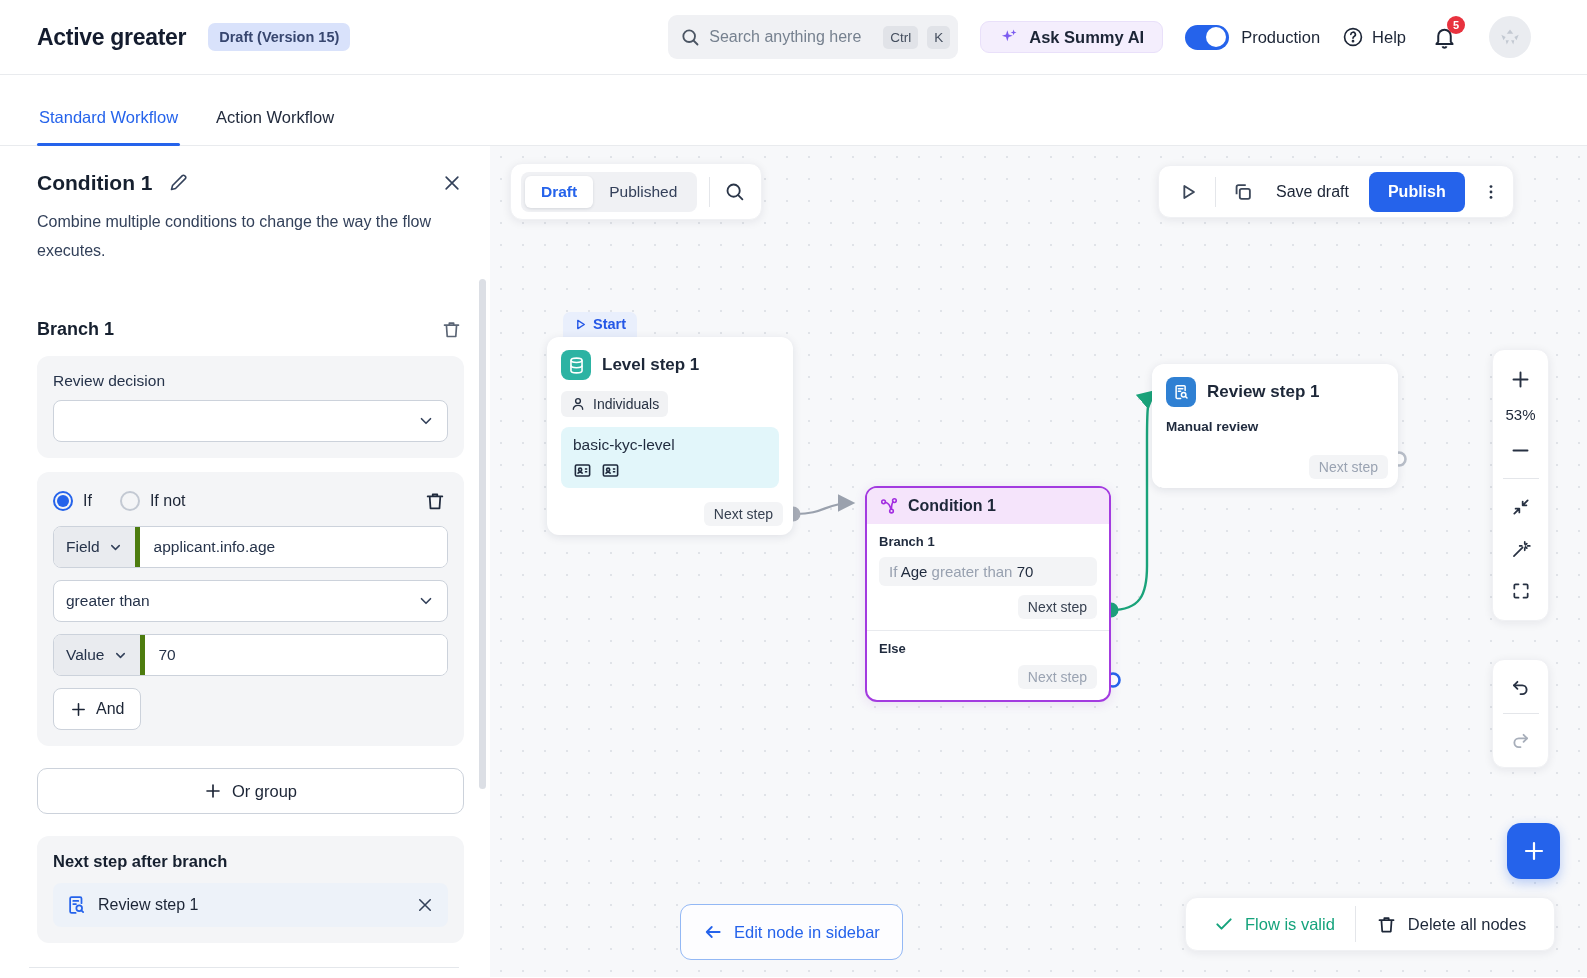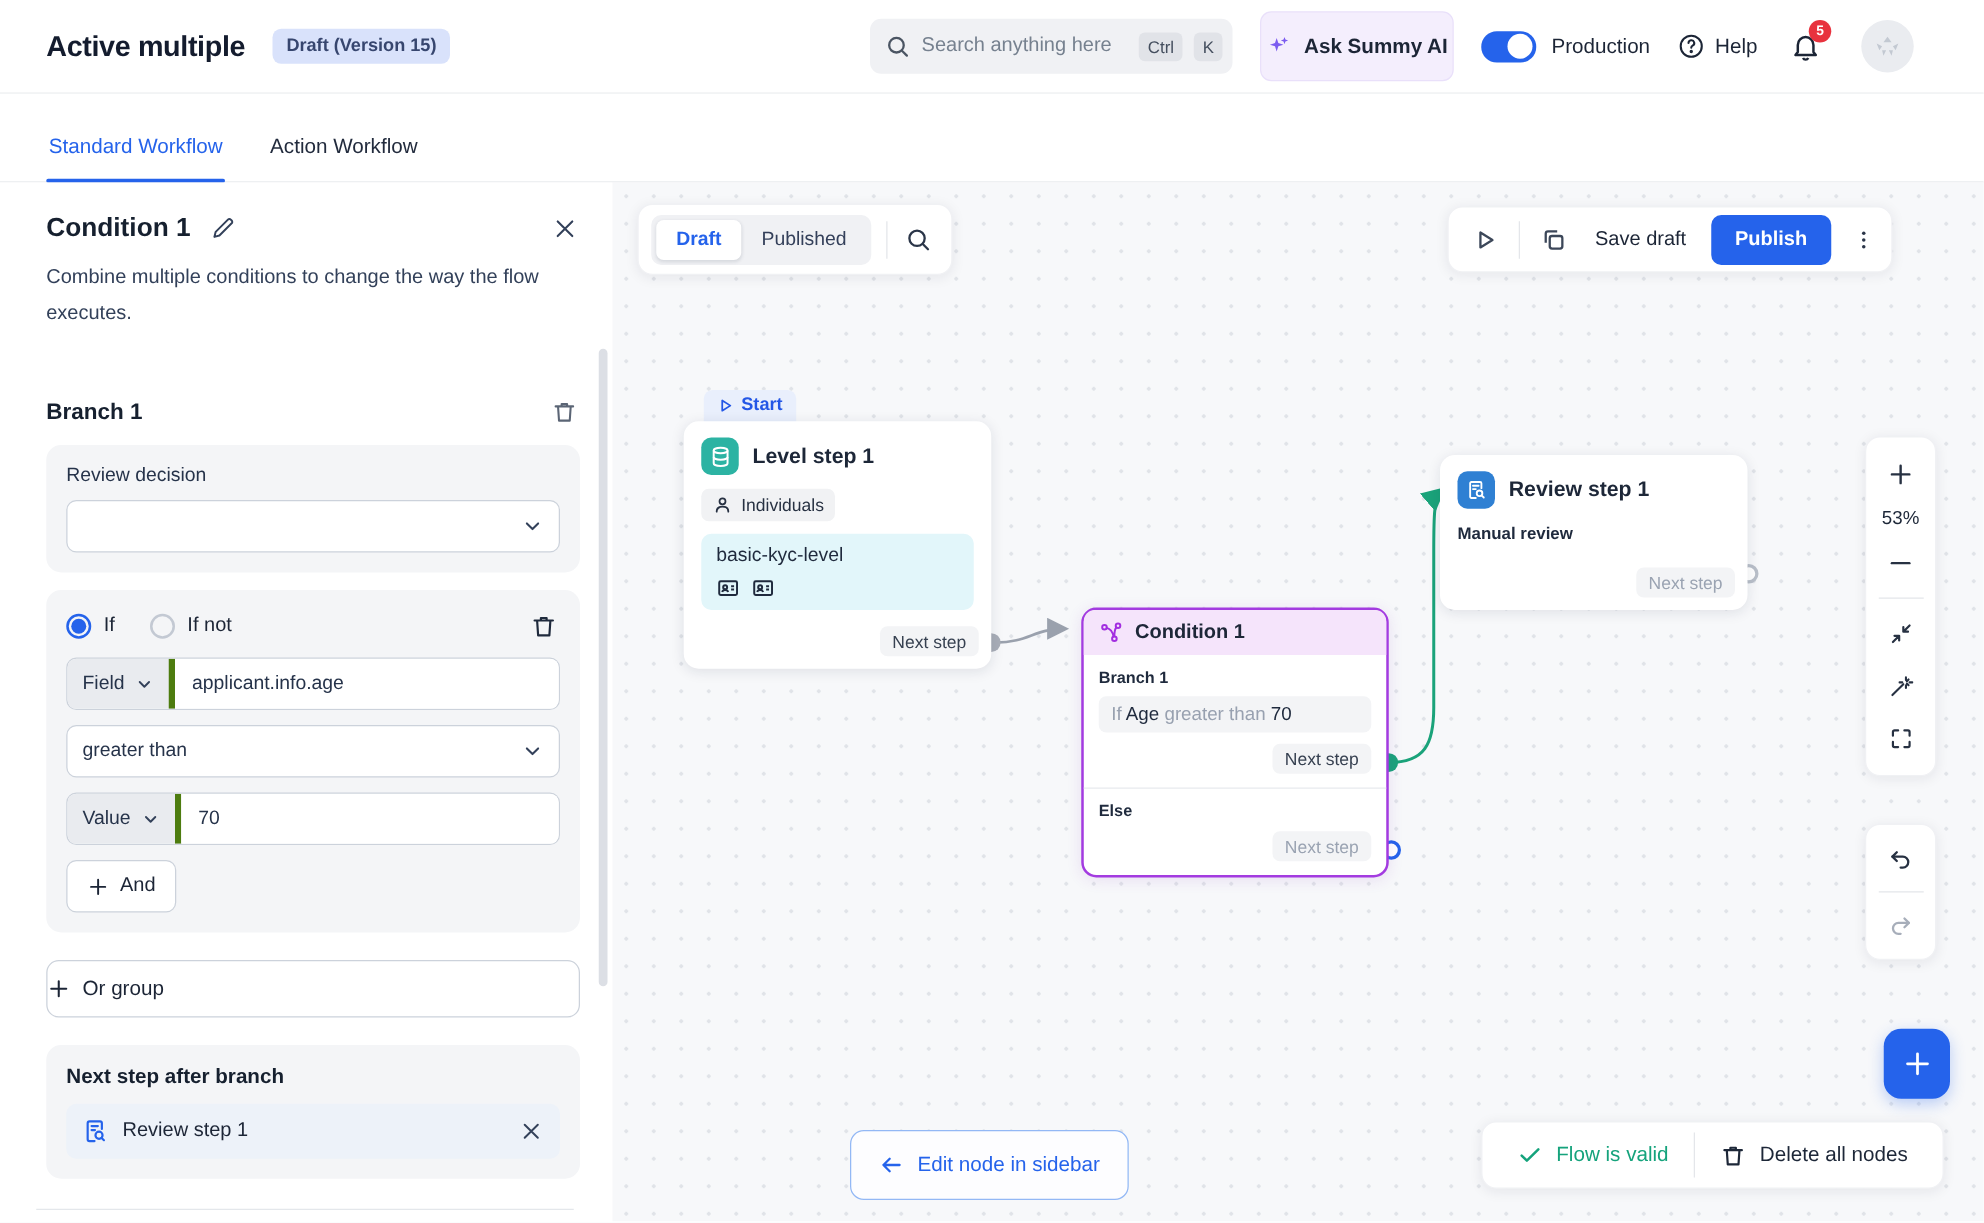--- a/index.html
+++ b/index.html
@@ -7,21 +7,21 @@
   body { font-family:"Liberation Sans", sans-serif; background:#fff; color:#1f2a3d; }
 
   
   .header { height:75px; display:flex; align-items:center; padding:0 56px 0 37px; gap:22px; background:#fff; border-bottom:1px solid #e9ebee; }
   .title { font-size:23px; font-weight:800; color:#141c2e; letter-spacing:-0.3px; white-space:nowrap; }
   .version-badge { background:#d9e2fb; color:#37466f; font-size:14.5px; font-weight:600; padding:6px 11px; border-radius:7px; white-space:nowrap; }
   .search-bar { margin-left:auto; width:290px; height:44px; background:#f0f1f4; border-radius:9px; display:flex; align-items:center; padding:0 8px 0 12px; gap:9px; }
   .search-bar input { border:none; background:transparent; outline:none; flex:1; font-size:16px; font-family:inherit; color:#2a3548; min-width:0; }
   .search-bar input::placeholder { color:#76818f; }
   .kbd { background:#e1e3e8; border-radius:5px; font-size:13.5px; color:#444e5e; padding:4px 7px; font-weight:500; }
-  .ask-ai { height:56px; display:flex; align-items:center; gap:10px; background:#f4eefd; border:1px solid #e9e0fa; border-radius:9px; padding:0 4px; font-size:16.5px; font-weight:600; color:#1c2536; cursor:pointer; white-space:nowrap; }
+  .ask-ai { height:32px; display:flex; align-items:center; gap:10px; background:#f4eefd; border:1px solid #e9e0fa; border-radius:9px; padding:0 18px; font-size:16.5px; font-weight:600; color:#1c2536; cursor:pointer; white-space:nowrap; }
   .toggle-group { display:flex; align-items:center; gap:12px; }
   .toggle { width:44px; height:25px; background:#2563eb; border-radius:13px; position:relative; cursor:pointer; }
   .toggle::after { content:""; position:absolute; right:3px; top:2.5px; width:20px; height:20px; background:#fff; border-radius:50%; }
   .header-label { font-size:16.5px; color:#1c2536; }
   .help-group { display:flex; align-items:center; gap:8px; cursor:pointer; }
   .bell-wrap { position:relative; cursor:pointer; margin-left:4px; }
   .notif-badge { position:absolute; top:-9px; right:-8px; background:#e8323e; color:#fff; font-size:11px; font-weight:700; min-width:18px; height:18px; border-radius:9px; display:flex; align-items:center; justify-content:center; padding:0 4px; }
   .avatar { width:42px; height:42px; border-radius:50%; background:#eaecf0; display:flex; align-items:center; justify-content:center; margin-left:10px; cursor:pointer; }
 
   
@@ -51,21 +51,21 @@
   .radio-outer { width:20px; height:20px; border-radius:50%; border:2px solid #2563eb; display:flex; align-items:center; justify-content:center; cursor:pointer; }
   .radio-outer .dot { width:12px; height:12px; border-radius:50%; background:#2563eb; }
   .radio-outer.off { border-color:#c3c9d3; }
   .radio-label { font-size:16px; color:#1c2536; margin-right:18px; }
   .radio-row .icon-btn { margin-left:auto; }
   .combo { display:flex; margin-top:12px; border:1px solid #ccd2db; border-radius:8px; overflow:hidden; background:#fff; height:42px; }
   .combo-prefix { background:#e9ebef; border-right:5px solid #4d7c0f; display:flex; align-items:center; gap:8px; padding:0 12px; font-size:15.5px; color:#26334a; cursor:pointer; }
   .combo input { border:none; outline:none; flex:1; padding:0 14px; font-size:15.5px; color:#26334a; font-family:inherit; background:#fff; min-width:0; }
   .select.mt { margin-top:12px; }
   .and-btn { margin-top:12px; background:#fff; border:1px solid #ccd2db; border-radius:8px; height:42px; padding:0 16px; display:inline-flex; align-items:center; gap:9px; font-size:16px; color:#1c2536; cursor:pointer; font-family:inherit; }
-  .or-btn { margin-top:22px; width:100%; background:#fff; border:1px solid #ccd2db; border-radius:10px; height:46px; display:flex; align-items:center; gap:10px; font-size:16.5px; color:#1c2536; cursor:pointer; font-family:inherit; }
+  .or-btn { margin-top:22px; width:100%; background:#fff; border:1px solid #ccd2db; border-radius:10px; height:46px; display:flex; align-items:center; justify-content:center; gap:10px; font-size:16.5px; color:#1c2536; cursor:pointer; font-family:inherit; }
   .ns-card { background:#f4f5f7; border-radius:12px; padding:16px; margin-top:22px; }
   .ns-label { font-size:16.5px; font-weight:700; color:#16202f; margin-bottom:12px; }
   .ns-item { background:#edf2f9; border-radius:8px; height:44px; display:flex; align-items:center; gap:11px; padding:0 12px; }
   .ns-item .name { font-size:16px; color:#1c2536; font-weight:500; }
   .ns-item .icon-btn { margin-left:auto; }
   .sb-divider { height:1px; background:#e4e7eb; margin:24px 0 0 -8px; width:430px; }
   .icon-btn { background:none; border:none; cursor:pointer; display:flex; align-items:center; padding:2px; }
 
   
   .canvas { flex:1; position:relative; background:#f7f8fa; background-image:radial-gradient(#e0e3e8 1.4px, transparent 1.4px); background-size:22px 22px; overflow:hidden; }
@@ -121,21 +121,21 @@
   .flow-valid { display:flex; align-items:center; gap:11px; color:#15a37c; font-size:16.5px; padding:0 20px; }
   .delete-all { display:flex; align-items:center; gap:11px; color:#1d2738; font-size:16.5px; font-weight:500; padding:0 20px; background:none; border:none; cursor:pointer; font-family:inherit; }
   .status-div { width:1px; height:36px; background:#e4e6ea; }
 
   svg.ic { display:block; }
 </style>
 </head>
 <body>
 
 <div class="header">
-  <div class="title">Active multiple</div>
+  <div class="title">Active greater</div>
   <div class="version-badge">Draft (Version 15)</div>
 
   <div class="search-bar">
     <span>
       <svg class="ic" width="20" height="20" viewBox="0 0 24 24" fill="none" stroke="#4b5563" stroke-width="2.2" stroke-linecap="round">
           <circle cx="11" cy="11" r="7"></circle>
           <path d="M16.5 16.5 21 21"></path>
         </svg>
     </span>
     <input placeholder="Search anything here" style="">

